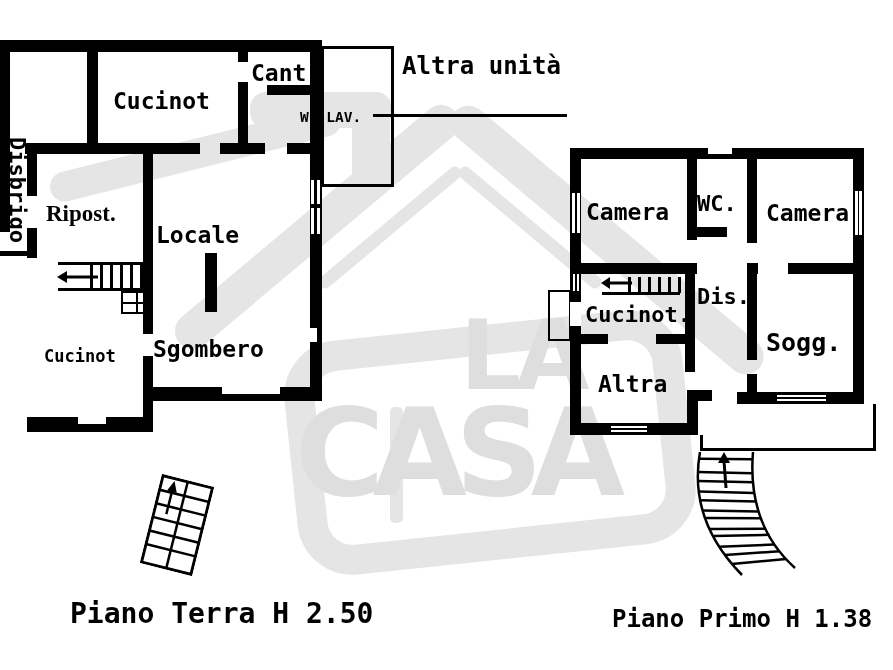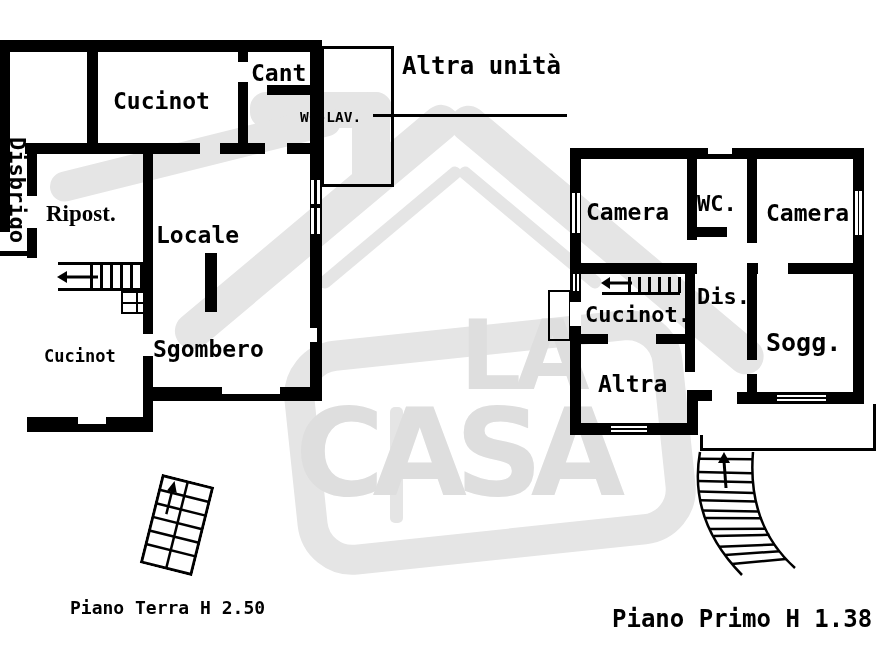--- a/index.html
+++ b/index.html
@@ -102,21 +102,21 @@
     </svg>
 
     <div class="lbl" style="left:-37px;top:178px;width:110px;height:24px;text-align:center;font-size:22px;transform:rotate(90deg);">Disbrigo</div>
     <div class="lbl" style="left:113px;top:88px;font-size:23px;">Cucinot</div>
     <div class="lbl" style="left:251px;top:60px;font-size:23px;">Cant</div>
     <div class="lbl" style="left:254px;top:109px;font-size:14.5px;margin-left:46px;">WC-LAV.</div>
     <div class="lbl" style="left:46px;top:201px;font-size:23px;font-family:Liberation Serif, serif;">Ripost.</div>
     <div class="lbl" style="left:156px;top:222px;font-size:23px;">Locale</div>
     <div class="lbl" style="left:44px;top:347px;font-size:17px;">Cucinot</div>
     <div class="lbl" style="left:153px;top:336px;font-size:23px;">Sgombero</div>
-    <div class="lbl" style="left:70px;top:598px;font-size:18px;">Piano Terra H 2.50</div>
+    <div class="lbl" style="left:70px;top:598px;font-size:28px;">Piano Terra H 2.50</div>
   </div>
 
   <div class="lbl" style="left:402px;top:53px;font-size:24px;">Altra unità</div>
 
   <div>
 
     <div class="w" style="left:570px;top:148px;width:294px;height:11px;"></div>
     <div class="cut" style="left:708px;top:148px;width:24px;height:6px;"></div>
     <div class="w" style="left:570px;top:148px;width:11px;height:286px;"></div>
     <div class="cut" style="left:570px;top:302px;width:11px;height:24px;"></div>

